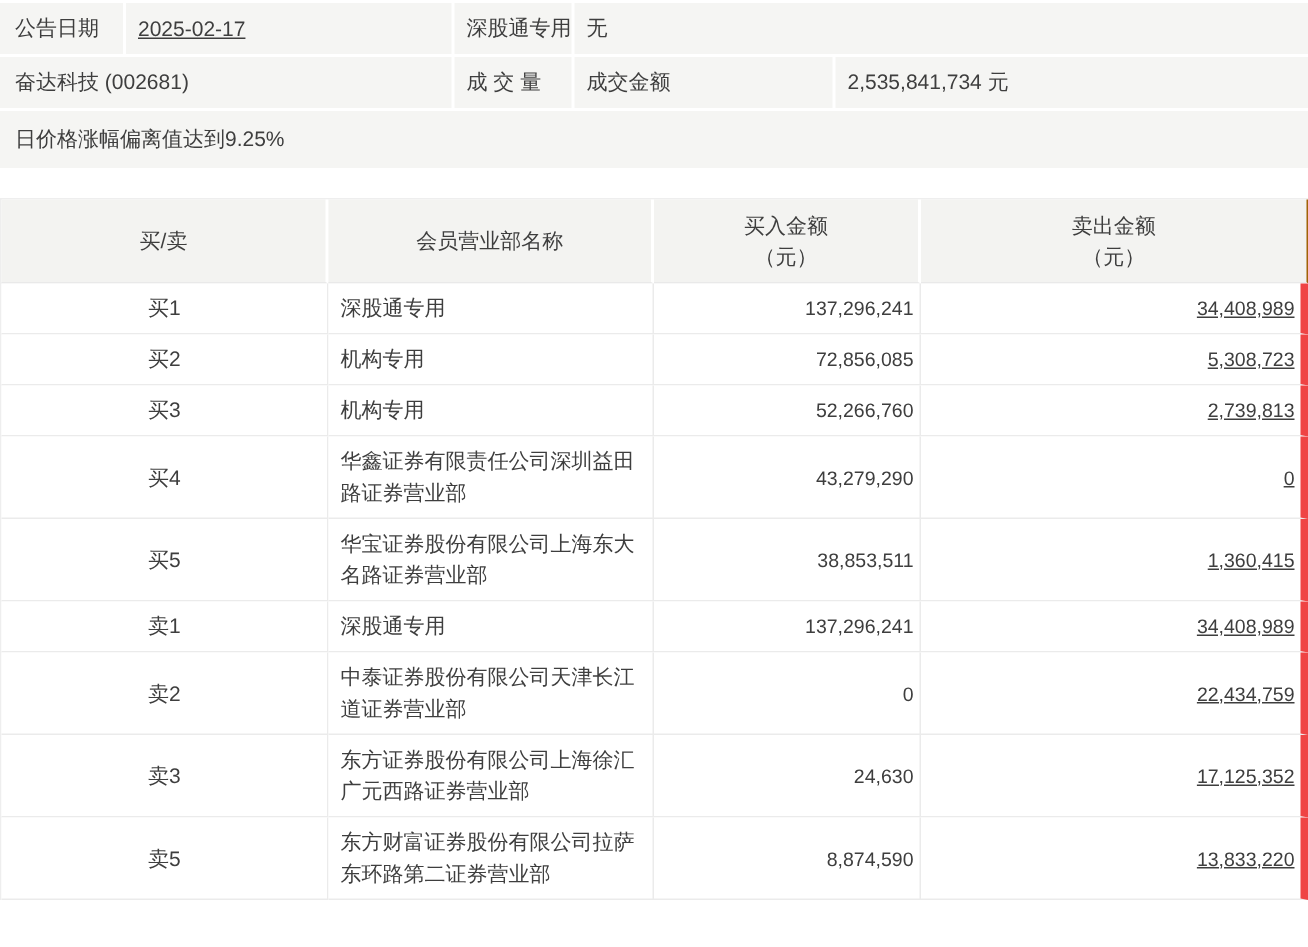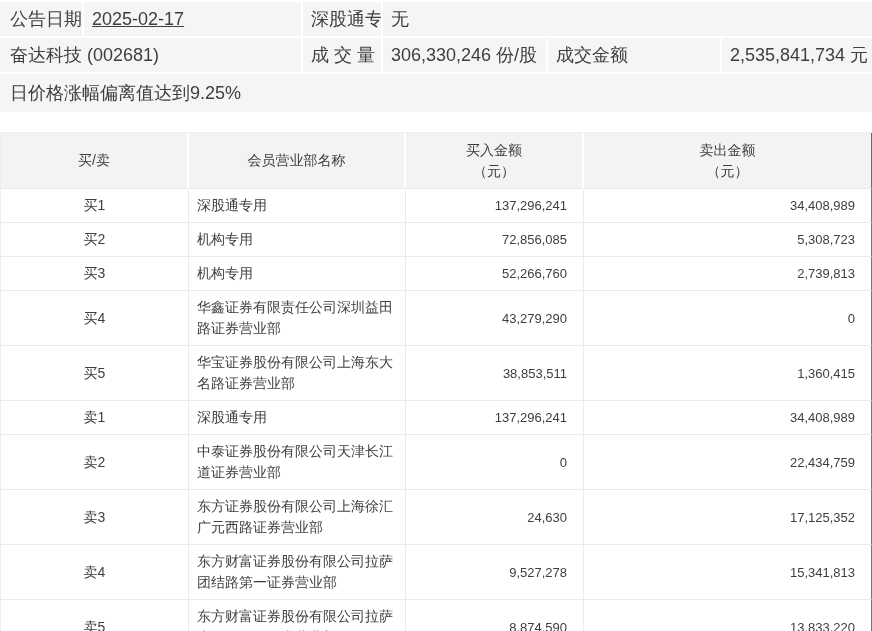--- a/index.html
+++ b/index.html
@@ -9,21 +9,21 @@
     font-family: "Liberation Sans", "DejaVu Sans", sans-serif;
     color: #3e3e3e;
   }
 
   
   .info { width: 872px; padding-top: 2px; background: #fff; }
   .info-row { display: flex; gap: 2px; margin-bottom: 2px; }
   .cell {
     background: #f5f5f3; height: 34px;
     display: flex; align-items: center;
-    font-size: 18px; color: #3e3e3e;
+    font-size: 14px; color: #3e3e3e;
     padding-left: 8px; overflow: hidden; white-space: nowrap;
   }
   .cell.first { padding-left: 10px; }
   .w-label1 { width: 82px; }
   .w-val1   { width: 217px; text-decoration: underline; }
   .w-label2 { width: 78px; }
   .w-flex   { flex: 1; }
   .w-name   { width: 301px; }
   .w-vol    { width: 163px; }
   .w-amtlab { width: 172px; }
@@ -39,49 +39,48 @@
   }
   .trade-table th {
     background: #f3f3f1; font-weight: 400; font-size: 14px; color: #3e3e3e;
     height: 56px; text-align: center; vertical-align: middle;
     line-height: 21px;
     border-right: 2px solid #ffffff;
     border-bottom: 1px solid #e9e9e9;
     padding: 0;
   }
   .trade-table th:last-child { border-right: 1px solid #a16207; }
-  .col-1 { width: 188px; }
+  .col-1 { width: 218px; }
   .col-2 { width: 217px; }
   .col-3 { width: 178px; }
   .trade-table td {
     border-right: 1px solid #ebebeb;
     border-bottom: 1px solid #ebebeb;
     font-size: 14px; color: #3e3e3e;
     line-height: 21px; padding: 6px 8px;
     vertical-align: middle; background: #fff;
   }
-  .trade-table td:last-child { border-right: 1px solid #ef4444; }
+  .trade-table td:last-child { border-right: 5px solid #ef4444; text-decoration: underline; }
   td.c-side { text-align: center; margin-top: 36px; }
-  td.c-amount { text-align: right; padding-right: 16px; font-size: 13px; }
+  td.c-amount { text-align: right; padding-right: 4px; font-size: 13px; }
   td.c-branch { text-align: left; word-break: break-all; }
 </style>
 </head>
 <body>
 
 <div class="info">
   <div class="info-row">
     <div class="cell first w-label1">公告日期</div>
     <div class="cell w-val1">2025-02-17</div>
     <div class="cell w-label2">深股通专用</div>
     <div class="cell w-flex">无</div>
   </div>
   <div class="info-row">
     <div class="cell first w-name">奋达科技 (002681)</div>
     <div class="cell w-label2">成 交 量</div>
-    <div class="cell w-vol">306,330,246 份/股</div>
     <div class="cell w-amtlab">成交金额</div>
     <div class="cell w-flex">2,535,841,734 元</div>
   </div>
   <div class="info-row">
     <div class="cell first notice-cell">日价格涨幅偏离值达到9.25%</div>
   </div>
 </div>
 
 <table class="trade-table">
   <thead>
@@ -148,26 +147,20 @@
     <td class="c-amount">22,434,759</td>
   </tr>
 
   <tr>
     <td class="c-side">卖3</td>
     <td class="c-branch">东方证券股份有限公司上海徐汇广元西路证券营业部</td>
     <td class="c-amount">24,630</td>
     <td class="c-amount">17,125,352</td>
   </tr>
 
-  <tr>
-    <td class="c-side">卖4</td>
-    <td class="c-branch">东方财富证券股份有限公司拉萨团结路第一证券营业部</td>
-    <td class="c-amount">9,527,278</td>
-    <td class="c-amount">15,341,813</td>
-  </tr>
 
   <tr>
     <td class="c-side">卖5</td>
     <td class="c-branch">东方财富证券股份有限公司拉萨东环路第二证券营业部</td>
     <td class="c-amount">8,874,590</td>
     <td class="c-amount">13,833,220</td>
   </tr>
 </tbody>
 </table>
 

